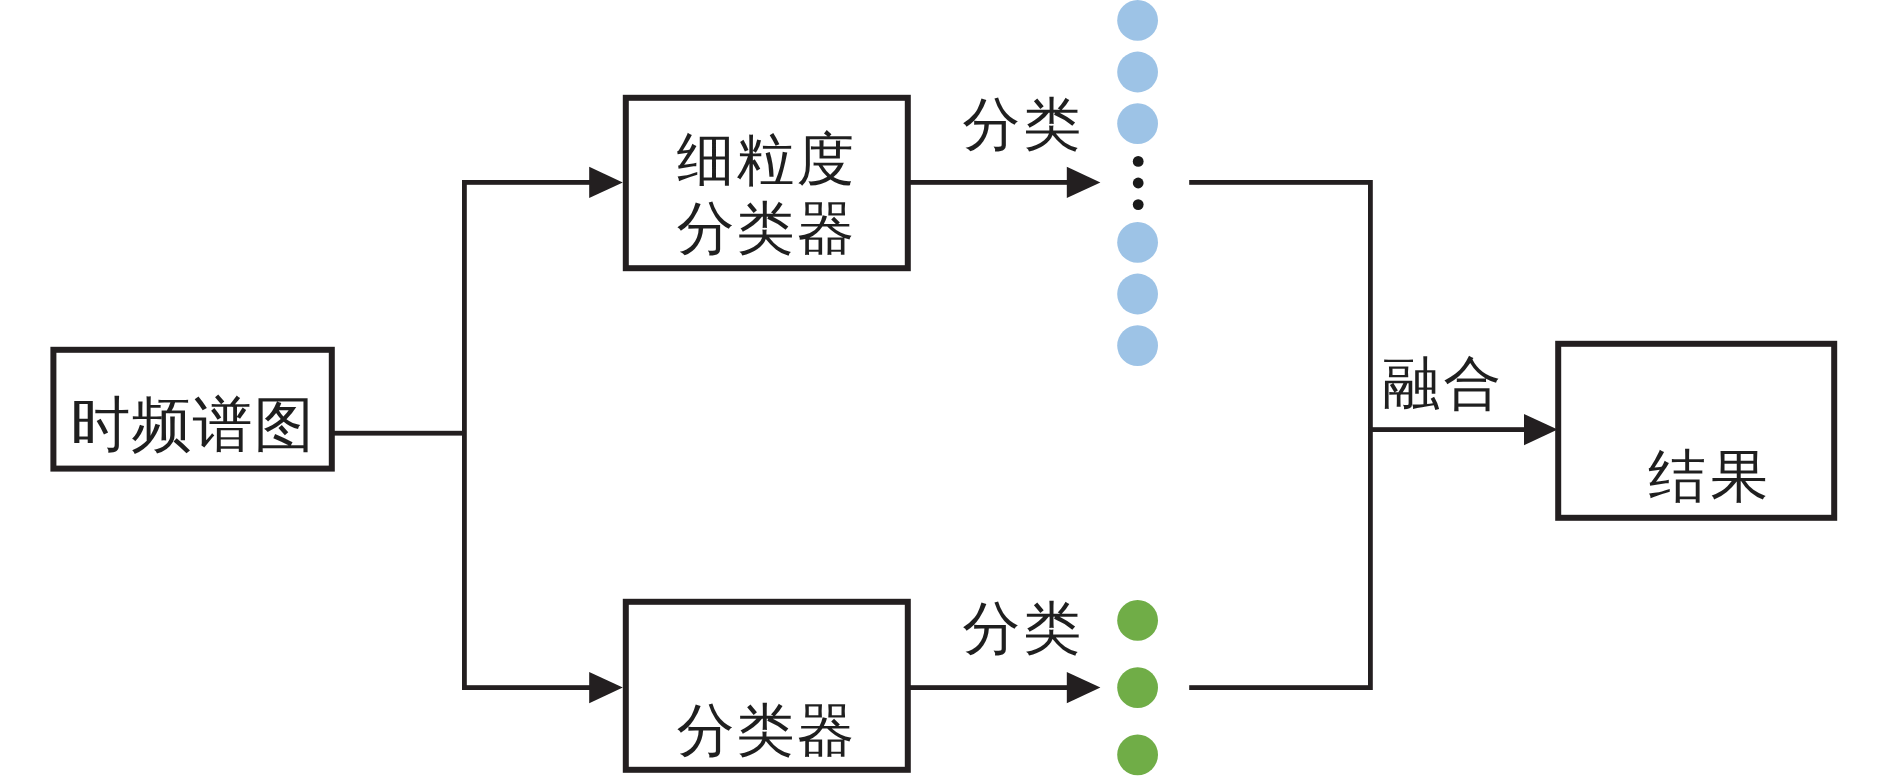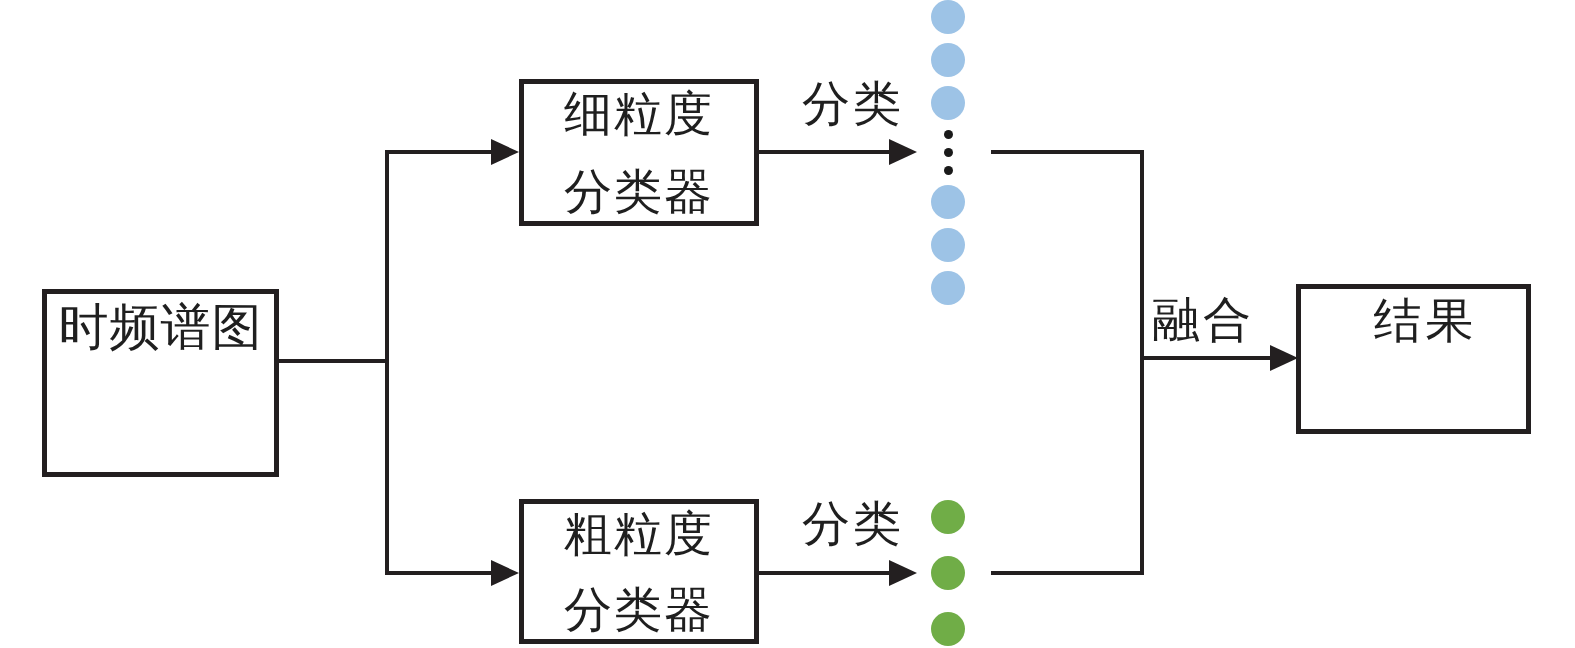--- a/index.html
+++ b/index.html
@@ -11,25 +11,25 @@
     color:#1f1f1f;
     overflow:hidden;
     --line:#231F20;
   }
   .node {
     position:absolute;
     border:5px solid var(--line);
     background:#ffffff;
     box-sizing:border-box;
     display:flex; flex-direction:column;
-    align-items:center; justify-content:space-between;
+    align-items:center; justify-content:flex-end;
     text-align:center;
   }
   .node span { display:block; }
-  #box-input  { left:42px;   top:289px; width:237px; height:188px; font-size:50px; letter-spacing:1px; }
+  #box-input  { left:42px;   top:289px; width:237px; height:104px; font-size:50px; letter-spacing:1px; }
   #box-fine   { left:519px;  top:79px;  width:240px; height:147px; font-size:48px; line-height:1.22; letter-spacing:2px; }
   #box-coarse { left:519px;  top:499px; width:240px; height:145px; font-size:48px; line-height:1.22; letter-spacing:2px; }
   #box-result { left:1296px; top:284px; width:235px; height:150px; font-size:48px; letter-spacing:4px;padding-left:24px; }
 
   .hline { position:absolute; height:4px; background:var(--line); }
   .vline { position:absolute; width:4px;  background:var(--line); }
   .ah-right {
     position:absolute; width:0; height:0;
     border-top:13px solid transparent;
     border-bottom:13px solid transparent;
@@ -74,21 +74,20 @@
   <div class="node" id="box-input">
     <span>时频谱图</span>
   </div>
 
   <div class="node" id="box-fine">
     <span>细粒度</span>
     <span>分类器</span>
   </div>
 
   <div class="node" id="box-coarse">
-    <span>粗粒度</span>
     <span>分类器</span>
   </div>
 
   <div class="node" id="box-result">
     <span>结果</span>
   </div>
 
   <div class="hline" id="line-input-branch"></div>
   <div class="vline" id="vline-branch"></div>
 

